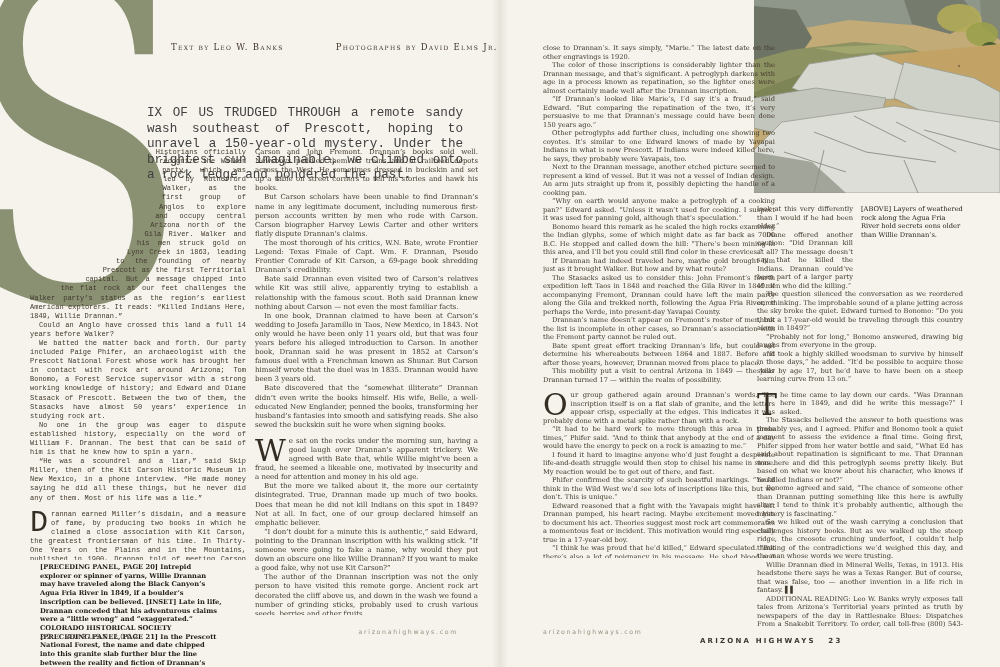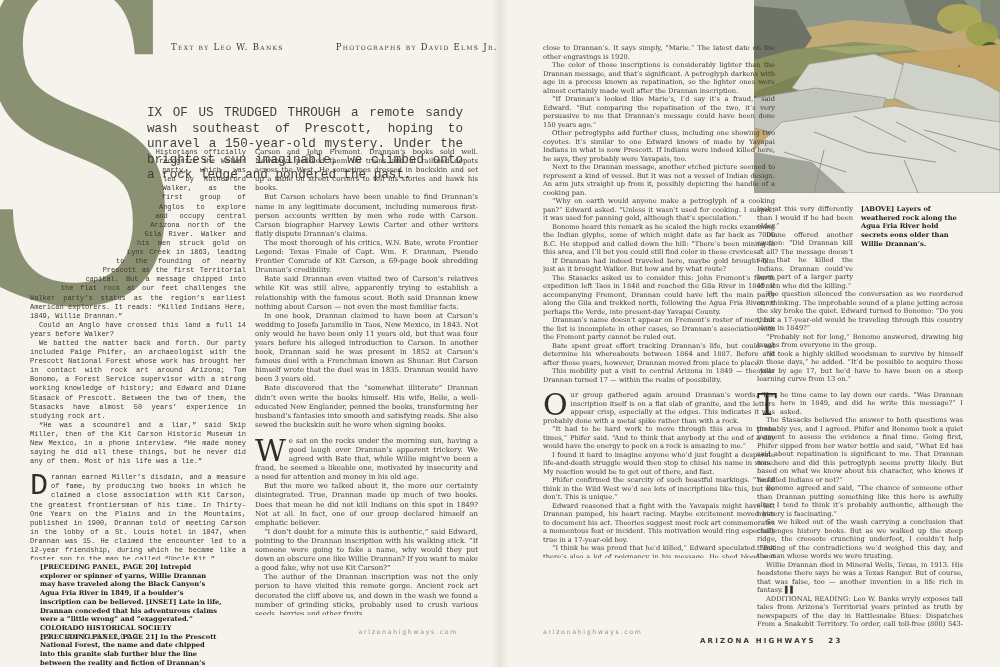--- a/index.html
+++ b/index.html
@@ -29,21 +29,21 @@
   .dc{margin-top:7px;}
   .dc::first-letter{float:left;font-size:30px;line-height:23px;padding:2px 3px 0 0;color:#342d23;}
   
   .s-float{float:left;width:135px;height:145px;
     shape-outside:polygon(0 0,122px 0,126px 10px,130px 20px,133px 30px,132px 45px,130px 52px,
       126px 62px,122px 70px,116px 80px,108px 90px,97px 100px,85px 110px,70px 120px,50px 130px,20px 140px,0 144px);}
   
   .lcaption{left:40px;top:563px;width:182px;font-size:6.7px;line-height:8.7px;
     font-weight:bold;color:#241e17;text-align:left;}
   .cap-float{float:right;width:102px;height:66px;margin:0 0 3px 8px;}
-  .cap-float p{font-size:6.7px;line-height:8.7px;font-weight:bold;color:#241e17;text-align:left;}
+  .cap-float p{font-size:6.7px;line-height:8.7px;font-weight:normal;color:#241e17;text-align:left;}
   
   .footer-left{left:40px;top:633px;font-family:"DejaVu Sans",sans-serif;font-size:7px;
     letter-spacing:2.2px;color:#4a443a;white-space:nowrap;}
   .footer-left .issue{margin-left:9px;margin-top:11px;}
   .url{font-family:"DejaVu Sans",sans-serif;font-size:6.2px;letter-spacing:1.7px;color:#97907e;white-space:nowrap;}
   .url-left{left:300px;top:628px;width:158px;text-align:right;}
   .url-right{left:543px;top:628px;}
   .footer-right{left:700px;top:637px;width:263px;text-align:left;font-family:"DejaVu Sans",sans-serif;
     font-size:7px;font-weight:bold;letter-spacing:2.2px;color:#3c362c;white-space:nowrap;}
   .footer-right .pagenum{margin-left:8px;}
@@ -66,20 +66,21 @@
 
 <div class="abs intro">
   <p>IX OF US TRUDGED THROUGH a remote sandy wash southeast of Prescott, hoping to unravel a 150-year-old mystery. Under the brightest sun imaginable, we climbed onto a rock ledge and pondered the past.</p>
 </div>
 
 <div class="abs col lcol1">
   <div class="s-float"></div>
   <p>Historians officially recognize the Walker party, which was led by Rutherford Walker, as the first group of Anglos to explore and occupy central Arizona north of the Gila River. Walker and his men struck gold on Lynx Creek in 1863, leading to the founding of nearby Prescott as the first Territorial capital. But a message chipped into the flat rock at our feet challenges the Walker party’s status as the region’s earliest American explorers. It reads: “Killed Indians Here, 1849, Willie Drannan.”</p>
   <p class="ind">Could an Anglo have crossed this land a full 14 years before Walker?</p>
   <p class="ind">We batted the matter back and forth. Our party included Paige Phifer, an archaeologist with the Prescott National Forest whose work has brought her in contact with rock art around Arizona; Tom Bonomo, a Forest Service supervisor with a strong working knowledge of history; and Edward and Diane Stasack of Prescott. Between the two of them, the Stasacks have almost 50 years’ experience in studying rock art.</p>
+  <p class="ind">No one in the group was eager to dispute established history, especially on the word of William F. Drannan. The best that can be said of him is that he knew how to spin a yarn.</p>
   <p class="ind">“He was a scoundrel and a liar,” said Skip Miller, then of the Kit Carson Historic Museum in New Mexico, in a phone interview. “He made money saying he did all these things, but he never did any of them. Most of his life was a lie.”</p>
   <p class="dc">Drannan earned Miller’s disdain, and a measure of fame, by producing two books in which he claimed a close association with Kit Carson, the greatest frontiersman of his time. In Thirty-One Years on the Plains and in the Mountains, published in 1900, Drannan told of meeting Carson in the lobby of a St. Louis hotel in 1847, when Drannan was 15. He claimed the encounter led to a 12-year friendship, during which he became like a foster son to the man he called “Uncle Kit.”</p>
   <p class="ind">His second book, Capt. W.F. Drannan: Chief of Scouts, was published 10 years later. The two volumes contained lively stories of adventure in the West and encounters with famous men, including</p>
 </div>
 
 <div class="abs col lcol2">
   <p>Carson and John Fremont. Drannan’s books sold well. Newsboys peddled them on trains and at railroad depots across the West. He sometimes dressed in buckskin and set up a table on street corners to tell his stories and hawk his books.</p>
   <p class="ind">But Carson scholars have been unable to find Drannan’s name in any legitimate document, including numerous first-person accounts written by men who rode with Carson. Carson biographer Harvey Lewis Carter and other writers flatly dispute Drannan’s claims.</p>
   <p class="ind">The most thorough of his critics, W.N. Bate, wrote Frontier Legend: Texas Finale of Capt. Wm. F. Drannan, Pseudo Frontier Comrade of Kit Carson, a 69-page book shredding Drannan’s credibility.</p>
   <p class="ind">Bate said Drannan even visited two of Carson’s relatives while Kit was still alive, apparently trying to establish a relationship with the famous scout. Both said Drannan knew nothing about Carson — not even the most familiar facts.</p>

